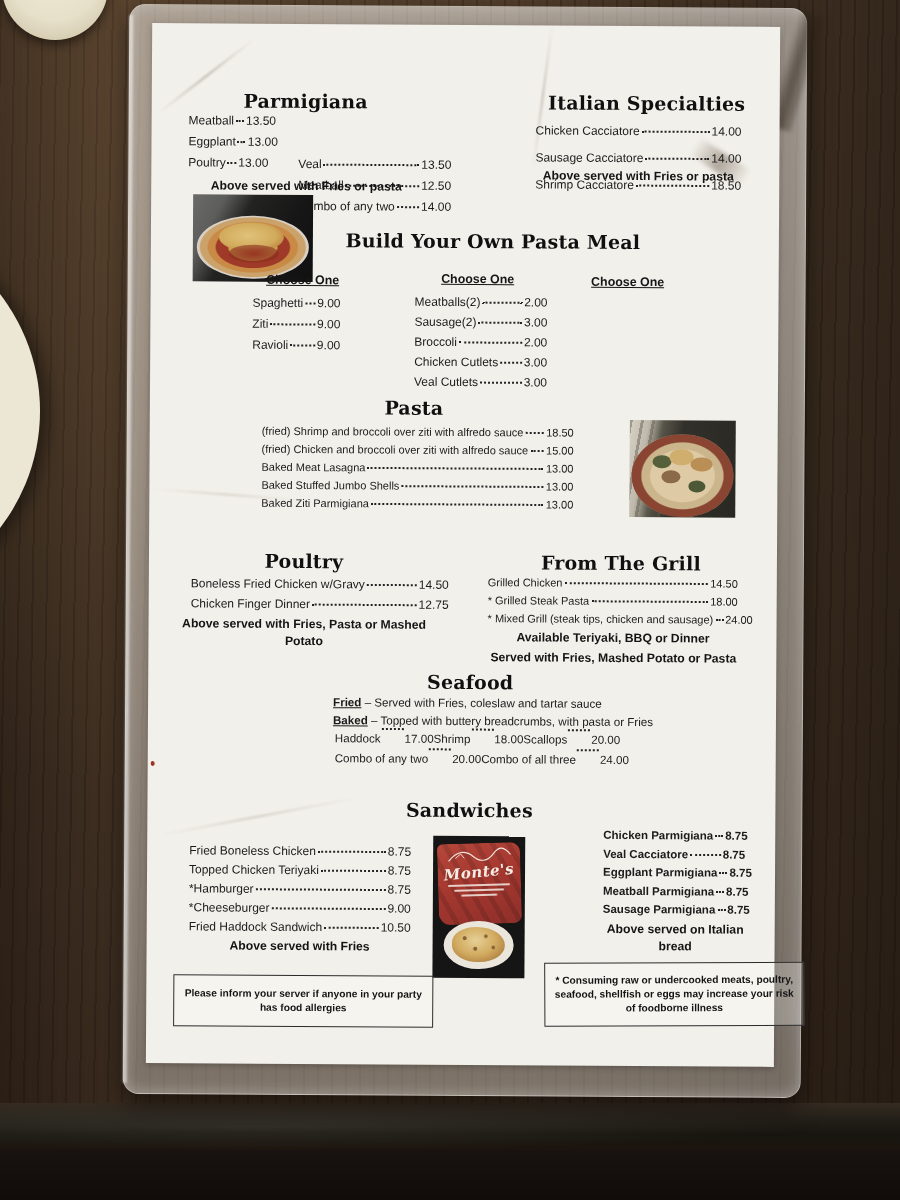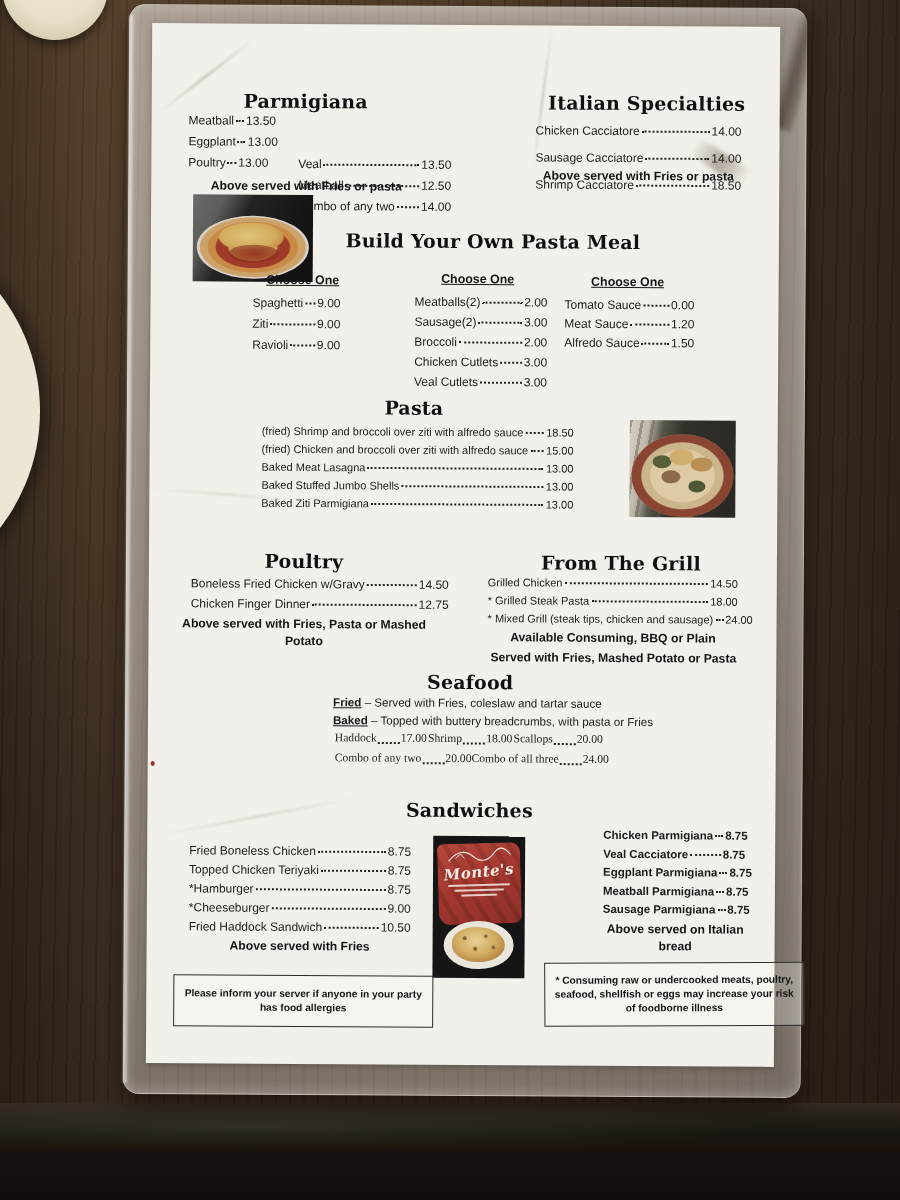--- a/index.html
+++ b/index.html
@@ -52,21 +52,21 @@
   .ttl{position:absolute;text-align:center;font-family:"DejaVu Serif","Liberation Serif",serif;
     font-weight:800;font-size:19px;color:#101010;letter-spacing:.2px;}
   .note{position:absolute;text-align:center;font-weight:700;font-size:12.2px;color:#141414;line-height:16.5px;}
   .chooseone{position:absolute;text-align:center;font-weight:700;font-size:12.4px;text-decoration:underline;color:#161616;}
   .list{position:absolute;color:#1b1b1b;}
   .mi{display:flex;align-items:baseline;line-height:var(--lh,20px);font-size:var(--fs,12px);}
   .nm{white-space:nowrap;}
   .pr{white-space:nowrap;}
   .dots{flex:1;min-width:8px;margin:0 2px;border-bottom:2px dotted #222;transform:translateY(-2.5px);}
   .pdots{width:22px;border-bottom:2px dotted #222;transform:translateY(-2.5px);margin:0 1px;}
-  .pair{display:flex;align-items:flex-end;font-family:Liberation Serif, serif;}
+  .pair{display:flex;align-items:flex-start;}
   .hrow{display:flex;justify-content:space-between;}
   .sea-line{position:absolute;font-size:11.6px;color:#1a1a1a;}
   .sea-line b{font-weight:700;text-decoration:underline;}
   .fbox{position:absolute;border:1.5px solid #2c2c2c;display:flex;align-items:center;justify-content:center;
     text-align:center;font-weight:700;color:#141414;background:rgba(255,255,255,.25);}
   
   .photo{position:absolute;overflow:hidden;}
   .ph-parm{background:linear-gradient(118deg,#6a6a68 0%,#5d5d5b 20%,#232322 38%,#161616 70%,#101010 100%);}
   .ph-parm .rim{position:absolute;left:3%;top:24%;width:94%;height:72%;border-radius:50%;
     background:radial-gradient(ellipse, #caa24e 0 30%, #a03a28 32% 46%, #c98a45 48% 56%, #caa26a 58% 66%, #d9d0c5 68% 78%, #943a38 79% 90%, #d8cfc4 91% 100%);}
@@ -224,37 +224,20 @@
             <span class="nm">Chicken Cutlets</span>
             <span class="dots"></span>
             <span class="pr">3.00</span>
           </div>
         <div class="mi">
             <span class="nm">Veal Cutlets</span>
             <span class="dots"></span>
             <span class="pr">3.00</span>
           </div>
       </div>
-      <div class="list" style="left:414px;top:270px;width:130px;--lh:19px;--fs:12px;">
-        <div class="mi">
-            <span class="nm">Tomato Sauce</span>
-            <span class="dots"></span>
-            <span class="pr">0.00</span>
-          </div>
-        <div class="mi">
-            <span class="nm">Meat Sauce</span>
-            <span class="dots"></span>
-            <span class="pr">1.20</span>
-          </div>
-        <div class="mi">
-            <span class="nm">Alfredo Sauce</span>
-            <span class="dots"></span>
-            <span class="pr">1.50</span>
-          </div>
-      </div>
 
       <div class="ttl" style="left:164px;top:372px;width:200px;">Pasta</div>
       <div class="list" style="left:112px;top:398px;width:312px;--lh:18px;--fs:11px;">
         <div class="mi">
             <span class="nm">(fried) Shrimp and broccoli over ziti with alfredo sauce</span>
             <span class="dots"></span>
             <span class="pr">18.50</span>
           </div>
         <div class="mi">
             <span class="nm">(fried) Chicken and broccoli over ziti with alfredo sauce</span>
@@ -313,21 +296,21 @@
             <span class="nm">* Grilled Steak Pasta</span>
             <span class="dots"></span>
             <span class="pr">18.00</span>
           </div>
         <div class="mi">
             <span class="nm">* Mixed Grill (steak tips, chicken and sausage)</span>
             <span class="dots"></span>
             <span class="pr">24.00</span>
           </div>
       </div>
-      <div class="note" style="left:352px;top:604px;width:225px;">Available Consuming, BBQ or Plain</div>
+      <div class="note" style="left:352px;top:604px;width:225px;">Available Teriyaki, BBQ or Dinner</div>
       <div class="note" style="left:340px;top:624px;width:250px;">Served with Fries, Mashed Potato or Pasta</div>
 
       <div class="ttl" style="left:222px;top:646px;width:200px;">Seafood</div>
       <div class="sea-line" style="left:185px;top:671px;width:320px;"><b>Fried</b><span> – Served with Fries, coleslaw and tartar sauce</span></div>
       <div class="sea-line" style="left:185px;top:689px;width:340px;"><b>Baked</b><span> – Topped with buttery breadcrumbs, with pasta or Fries</span></div>
       <div class="list hrow" style="left:187px;top:706px;width:268px;--lh:16px;--fs:11.6px;">
         <div class="pair mi">
             <span class="nm">Haddock</span>
             <span class="pdots"></span>
             <span class="pr">17.00</span>

